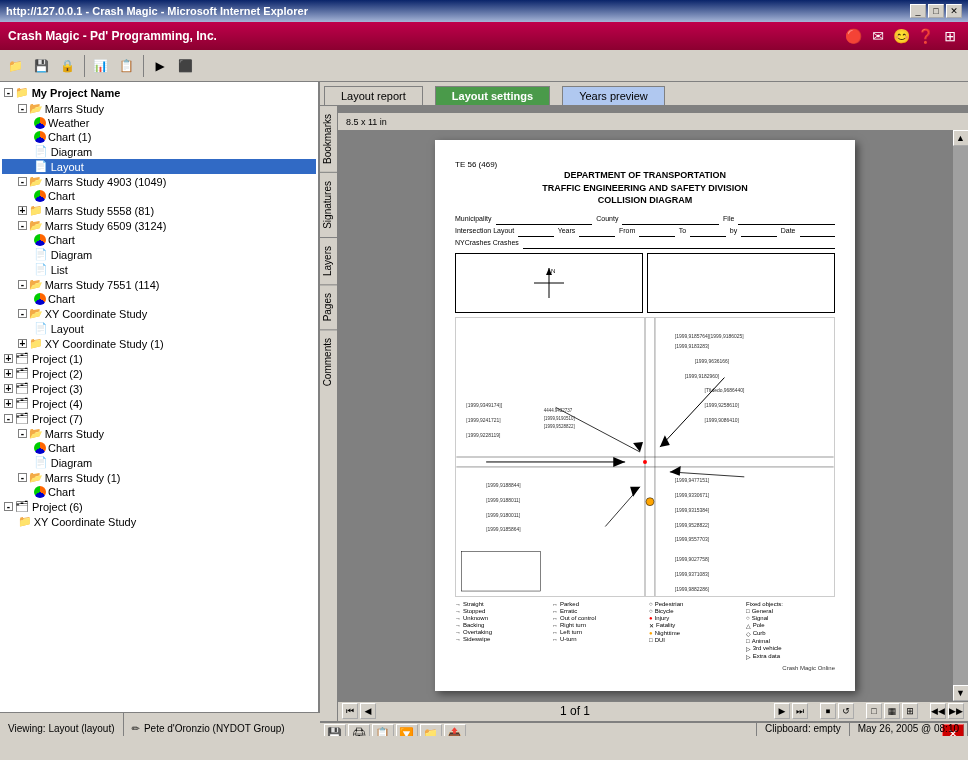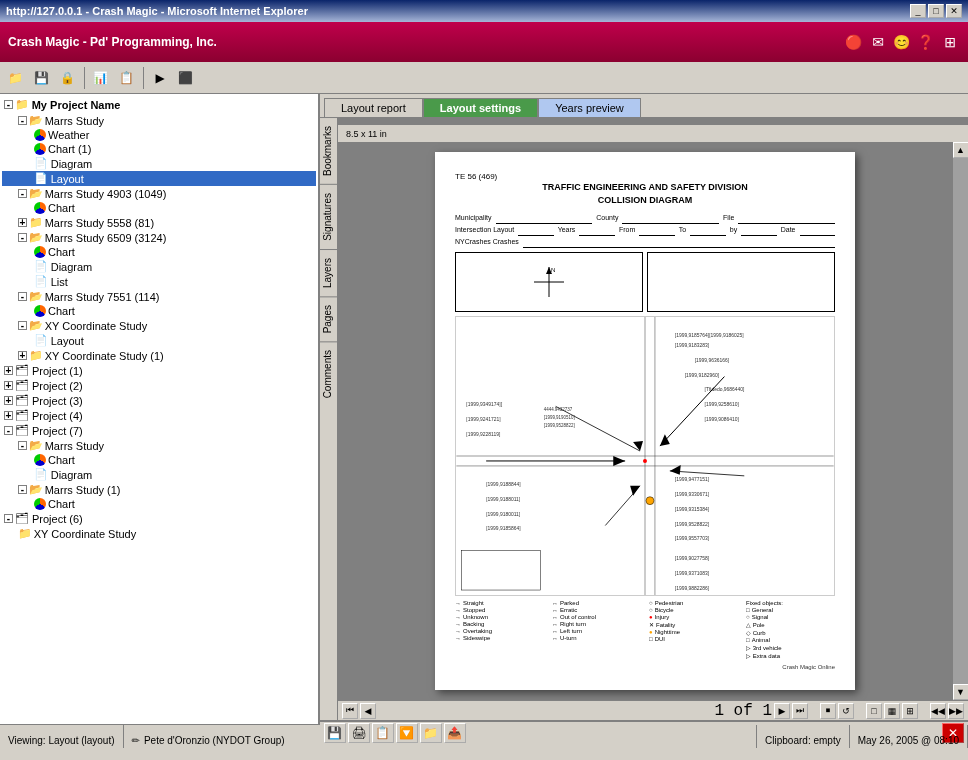--- a/index.html
+++ b/index.html
@@ -27,21 +27,21 @@
     }
 
     
     .menu-bar {
       background: linear-gradient(to bottom, #c0004b, #8b0030);
       color: white;
       padding: 4px 8px;
       display: flex;
       align-items: center;
       justify-content: space-between;
-      height: 40px;
+      height: 28px;
     }
     .menu-bar-title { font-size: 12px; font-weight: bold; color: white; }
     .menu-bar-icons { display: flex; gap: 4px; align-items: center; }
     .menu-icon { width: 20px; height: 20px; display: flex; align-items: center; justify-content: center; font-size: 14px; cursor: pointer; }
 
     
     .toolbar {
       background: #d4d0c8;
       border-bottom: 1px solid #808080;
       padding: 2px 4px;
@@ -93,21 +93,21 @@
       display: flex;
       flex-direction: column;
       background: #d4d0c8;
     }
 
     
     .tab-bar {
       display: flex;
       background: #d4d0c8;
       padding: 4px 12px 0 4px;
-      gap: 0;
+      gap: 12px;
     }
     .tab {
       padding: 3px 16px;
       border: 1px solid #808080;
       background: #d4d0c8;
       cursor: pointer;
       font-size: 11px;
       border-bottom: none;
     }
     .tab.active {
@@ -248,21 +248,21 @@
       padding: 0 4px;
       gap: 2px;
     }
     .nav-btn {
       width: 16px; height: 16px;
       background: #d4d0c8;
       border: 1px outset #fff;
       display: flex; align-items: center; justify-content: center;
       font-size: 9px; cursor: pointer;
     }
-    .nav-page-info { flex: 1; text-align: right; font-size: 16px; font-family: Liberation Mono, monospace; }
+    .nav-page-info { flex: 1; text-align: center; font-size: 12px; }
 
     
     .page-size-bar {
       background: #d4d0c8;
       height: 18px;
       font-size: 9px;
       display: flex;
       align-items: center;
       padding: 0 8px;
       border-top: 1px solid #808080;
@@ -574,20 +574,21 @@
           <span>8.5 x 11 in</span>
         </div>
 
         <div style="display:flex; flex:1; overflow:hidden;">
           <div class="doc-scroll-area">
 
             <div class="doc-page">
 
               <div class="doc-header">
                 <div style="text-align:left; font-size:8px;">TE 56 (469)</div>
+                <div class="doc-title">DEPARTMENT OF TRANSPORTATION</div>
                 <div class="doc-title">TRAFFIC ENGINEERING AND SAFETY DIVISION</div>
                 <div class="doc-title">COLLISION DIAGRAM</div>
               </div>
 
               <div class="doc-form-row">
                 <span class="doc-form-label">Municipality</span>
                 <span class="doc-form-field"></span>
                 <span class="doc-form-label">County</span>
                 <span class="doc-form-field"></span>
                 <span class="doc-form-label">File</span>

